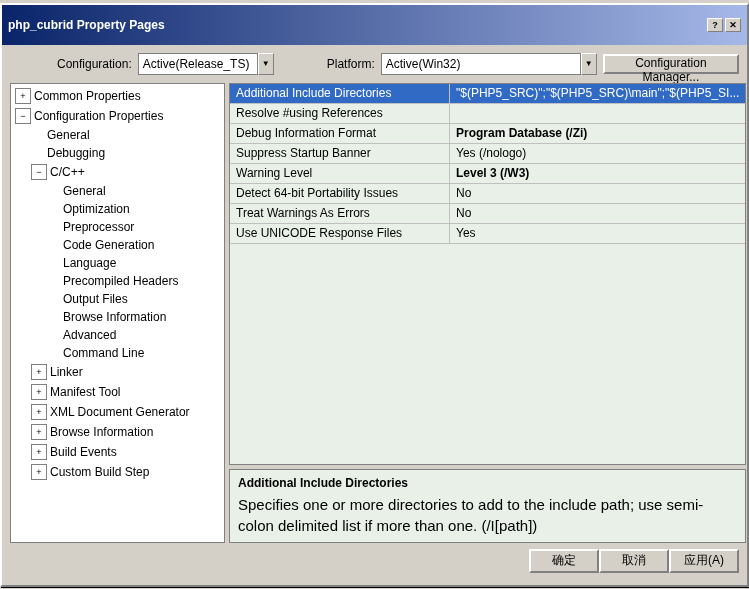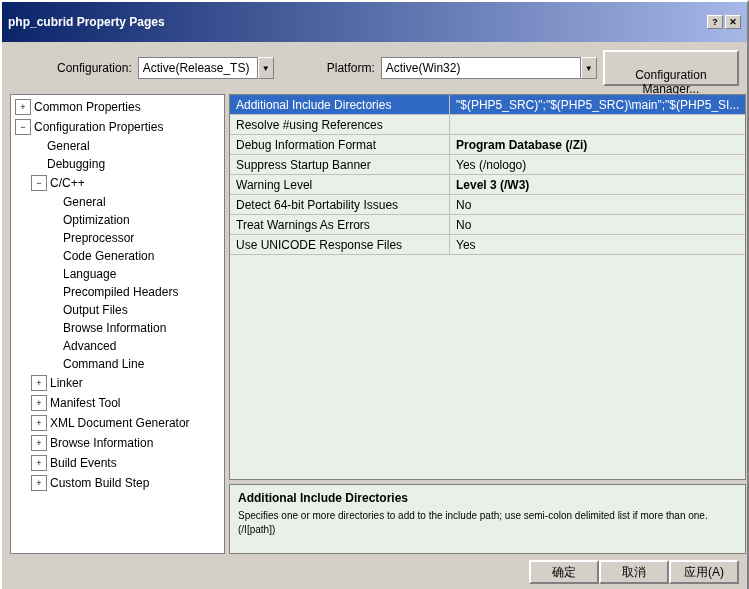--- a/index.html
+++ b/index.html
@@ -61,21 +61,21 @@
     }
     .toolbar-label {
       font-size: 12px;
       margin-left: 47px;
     }
     .config-btn {
       height: 20px;
       background: #d4d0c8;
       border: 2px solid;
       border-color: #fff #808080 #808080 #fff;
-      padding: 16px 8px;
+      padding: 0 8px;
       font-size: 12px;
       cursor: pointer;
       margin-left: auto;
       text-align: center;
     }
     .main-area {
       display: flex;
       gap: 4px;
       height: 460px;
     }
@@ -166,21 +166,21 @@
       border: 1px solid #808080;
       padding: 6px 8px;
       min-height: 70px;
     }
     .info-title {
       font-weight: bold;
       font-size: 12px;
       margin-bottom: 4px;
     }
     .info-text {
-      font-size: 10px;
+      font-size: 15px;
       line-height: 1.4;
     }
     .bottom-buttons {
       display: flex;
       justify-content: flex-end;
       margin-top: 6px;
       padding-bottom: 4px;
     }
     .bottom-btn {
       height: 24px;

